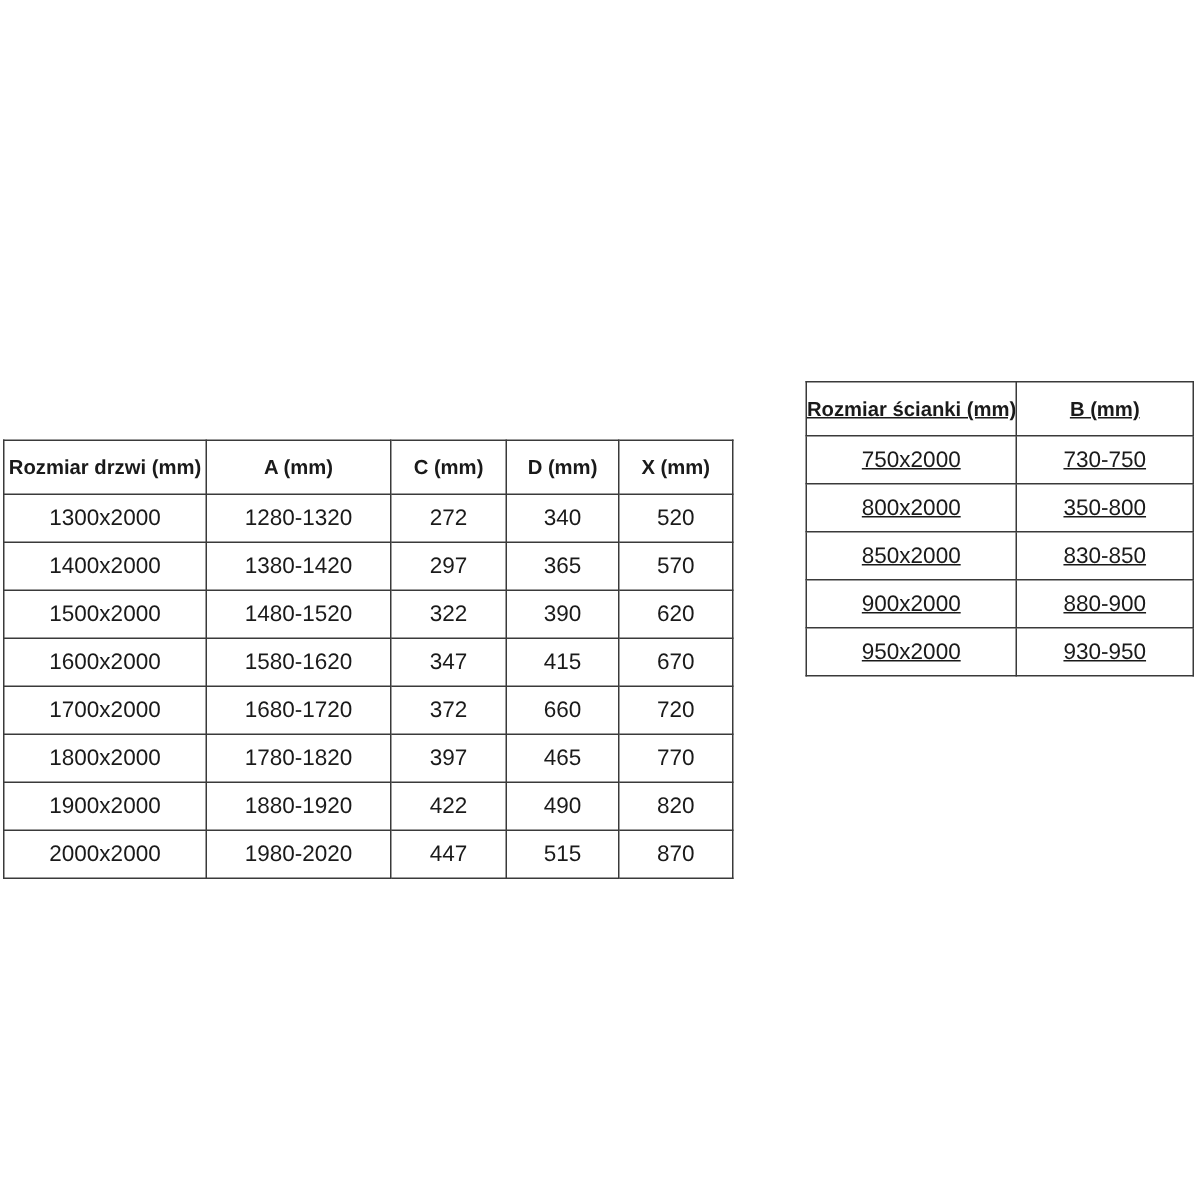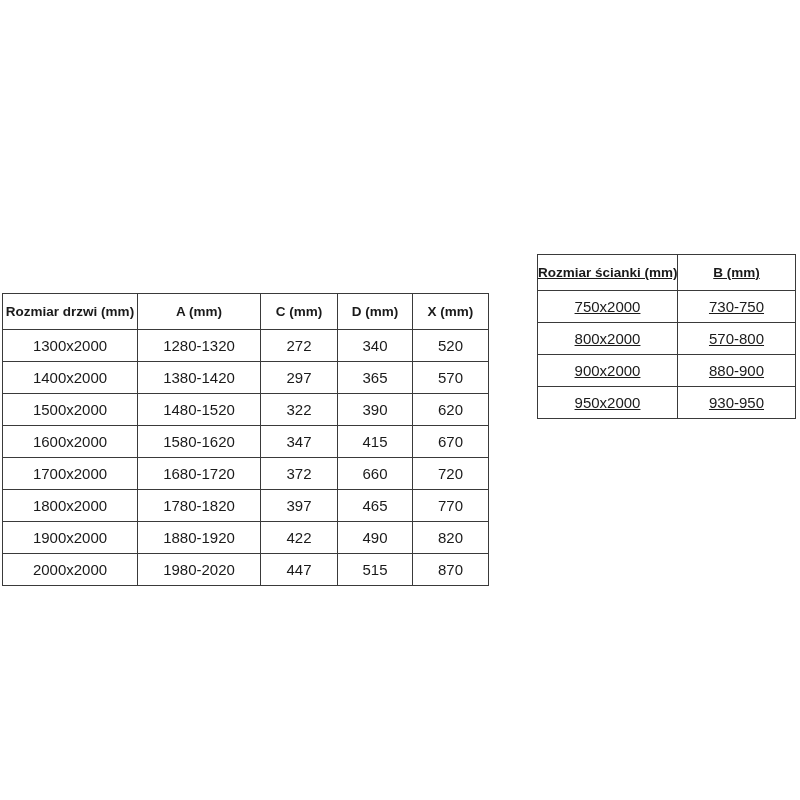--- a/index.html
+++ b/index.html
@@ -143,21 +143,25 @@
       <th>B (mm)</th>
     </tr>
   </thead>
   <tbody>
       <tr>
         <td>750x2000</td>
         <td>730-750</td>
       </tr>
       <tr>
         <td>800x2000</td>
-        <td>570-800</td>
+        <td>350-800</td>
+      </tr>
+      <tr>
+        <td>850x2000</td>
+        <td>830-850</td>
       </tr>
       <tr>
         <td>900x2000</td>
         <td>880-900</td>
       </tr>
       <tr>
         <td>950x2000</td>
         <td>930-950</td>
       </tr>
     </tbody>

